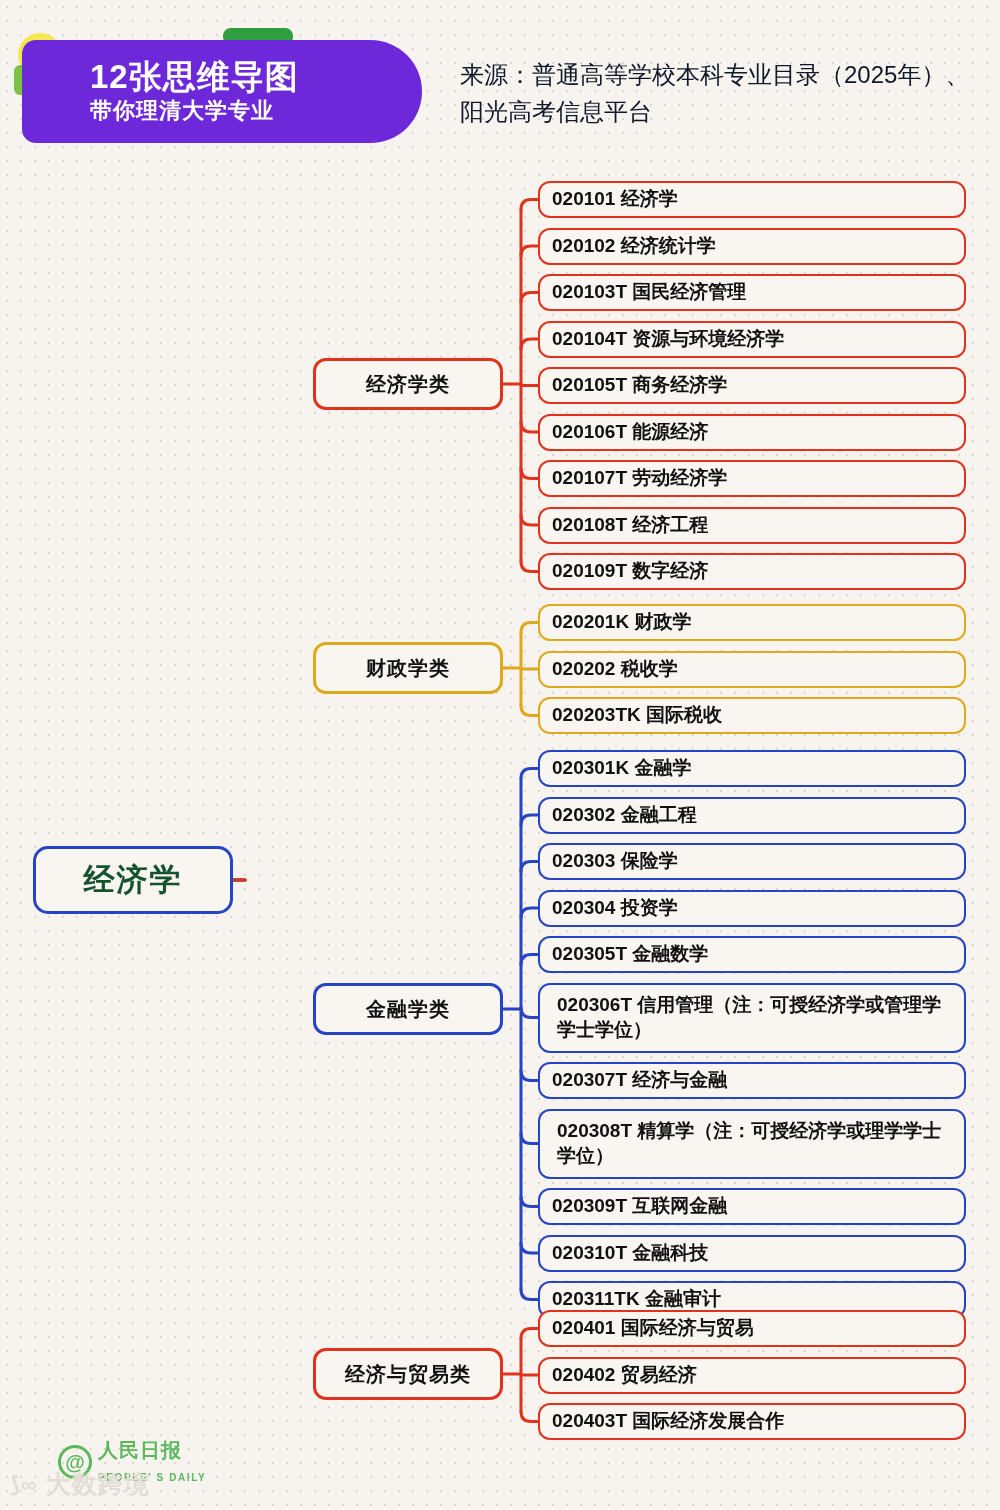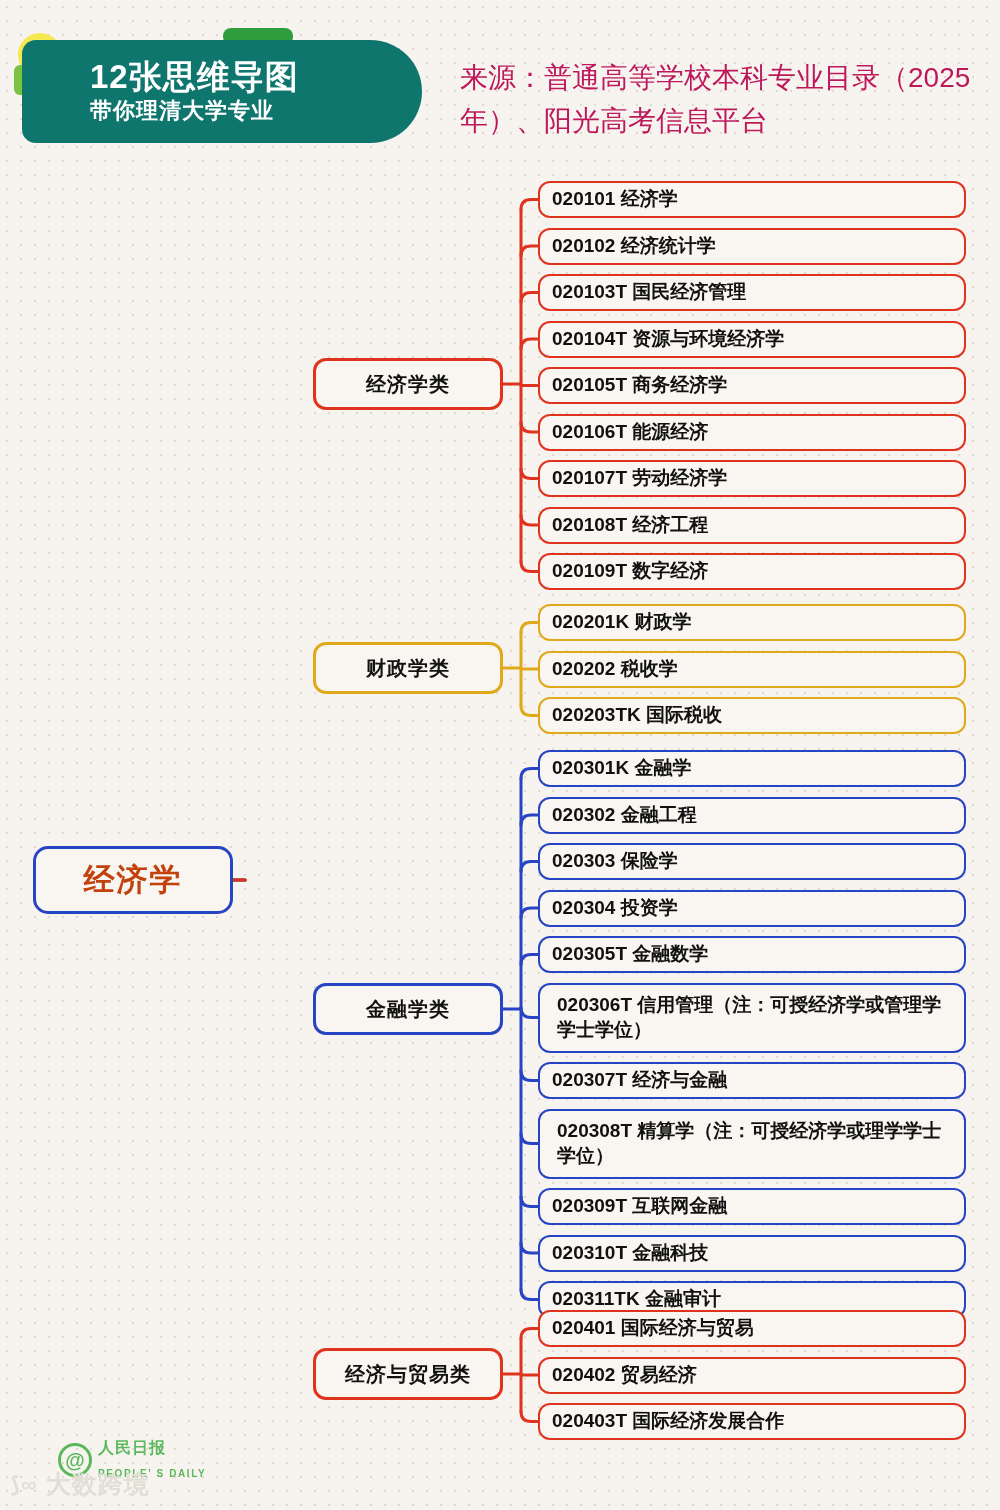--- a/index.html
+++ b/index.html
@@ -14,48 +14,48 @@
   
   #banner-wrap{position:absolute;left:0;top:0;width:460px;height:150px;}
   .deco{position:absolute;}
   #deco-yellow-circle{left:18px;top:33px;width:44px;height:44px;border-radius:50%;background:#f5e84f;}
   #deco-green-circle{left:34px;top:55px;width:36px;height:36px;border-radius:50%;background:#3faa3f;}
   #deco-green-square{left:14px;top:65px;width:30px;height:30px;border-radius:6px;background:#7cc243;}
   #deco-green-bar{left:223px;top:28px;width:70px;height:17px;border-radius:8px;background:#2f9e3f;}
   #deco-green-dot{left:327px;top:57px;width:12px;height:12px;border-radius:50%;background:#6fc05d;}
   #banner{
     position:absolute;left:22px;top:40px;width:400px;height:103px;
-    background:#0f766e;border-radius:14px 52px 52px 14px;
+    background:#6d28d9;border-radius:14px 52px 52px 14px;
     display:flex;flex-direction:column;justify-content:center;
     padding-left:68px;box-sizing:border-box;color:#fff;
   }
   #banner-title{font-size:33px;font-weight:bold;letter-spacing:1px;line-height:1.12;}
   #banner-sub{font-size:22px;font-weight:bold;letter-spacing:1px;line-height:1.2;margin-top:2px;}
 
   #source-note{
     position:absolute;left:460px;top:56px;width:520px;
-    font-size:28px;color:#be185d;line-height:1.55;
+    font-size:24px;color:#0f172a;line-height:1.55;
   }
 
   
   #map{position:absolute;left:0;top:0;width:1000px;height:1510px;}
   #links{position:absolute;left:0;top:0;width:1000px;height:1510px;pointer-events:none;}
 
   .node{
     position:absolute;box-sizing:border-box;
     background:#f9f6f1;border-radius:13px;
     display:flex;align-items:center;
   }
 
   #root-node{
     left:33px;top:846px;width:200px;height:68px;
     border:3px solid #2744c4;border-radius:15px;
     justify-content:center;
   }
-  #root-node .label{font-size:31px;font-weight:bold;color:#c2410c;letter-spacing:2px;}
+  #root-node .label{font-size:31px;font-weight:bold;color:#14532d;letter-spacing:2px;}
 
   .cat{height:52px;border-width:3px;border-style:solid;justify-content:center;}
   .cat .label{font-size:20px;font-weight:bold;color:#111;letter-spacing:1px;}
 
   #cat-0{left:313px;top:358px;width:190px;border-color:#e0331e;}
   #cat-1{left:313px;top:642px;width:190px;border-color:#e0a81b;}
   #cat-2{left:313px;top:983px;width:190px;border-color:#2744c4;}
   #cat-3{left:313px;top:1348px;width:190px;border-color:#e0331e;}
 
   .leaf{
@@ -69,21 +69,21 @@
   .red{border-color:#e0331e;}
   .yellow{border-color:#e0a81b;}
   .blue{border-color:#2744c4;}
 
   
   #pd-logo{position:absolute;left:58px;top:1440px;display:flex;align-items:center;gap:6px;}
   #pd-at{width:34px;height:34px;border:3.4px solid #5cb85c;border-radius:50%;
          box-sizing:border-box;display:flex;align-items:center;justify-content:center;
          color:#5cb85c;font-size:20px;font-weight:bold;line-height:1;}
   #pd-texts{display:flex;flex-direction:column;line-height:1;}
-  #pd-cn{font-size:16px;font-weight:bold;color:#5cb85c;letter-spacing:1px;}
+  #pd-cn{font-size:20px;font-weight:bold;color:#5cb85c;letter-spacing:1px;}
   #pd-en{font-size:10px;font-weight:bold;color:#5cb85c;letter-spacing:1.6px;margin-top:13px;}
   #wm{position:absolute;left:10px;top:1468px;display:flex;align-items:center;gap:8px;
       color:#e2ded6;font-size:25px;font-weight:bold;letter-spacing:1px;}
   #wm-mark{font-size:22px;}
 </style>
 </head>
 <body>
 
 <div id="banner-wrap">
   <div class="deco" id="deco-yellow-circle"></div>

